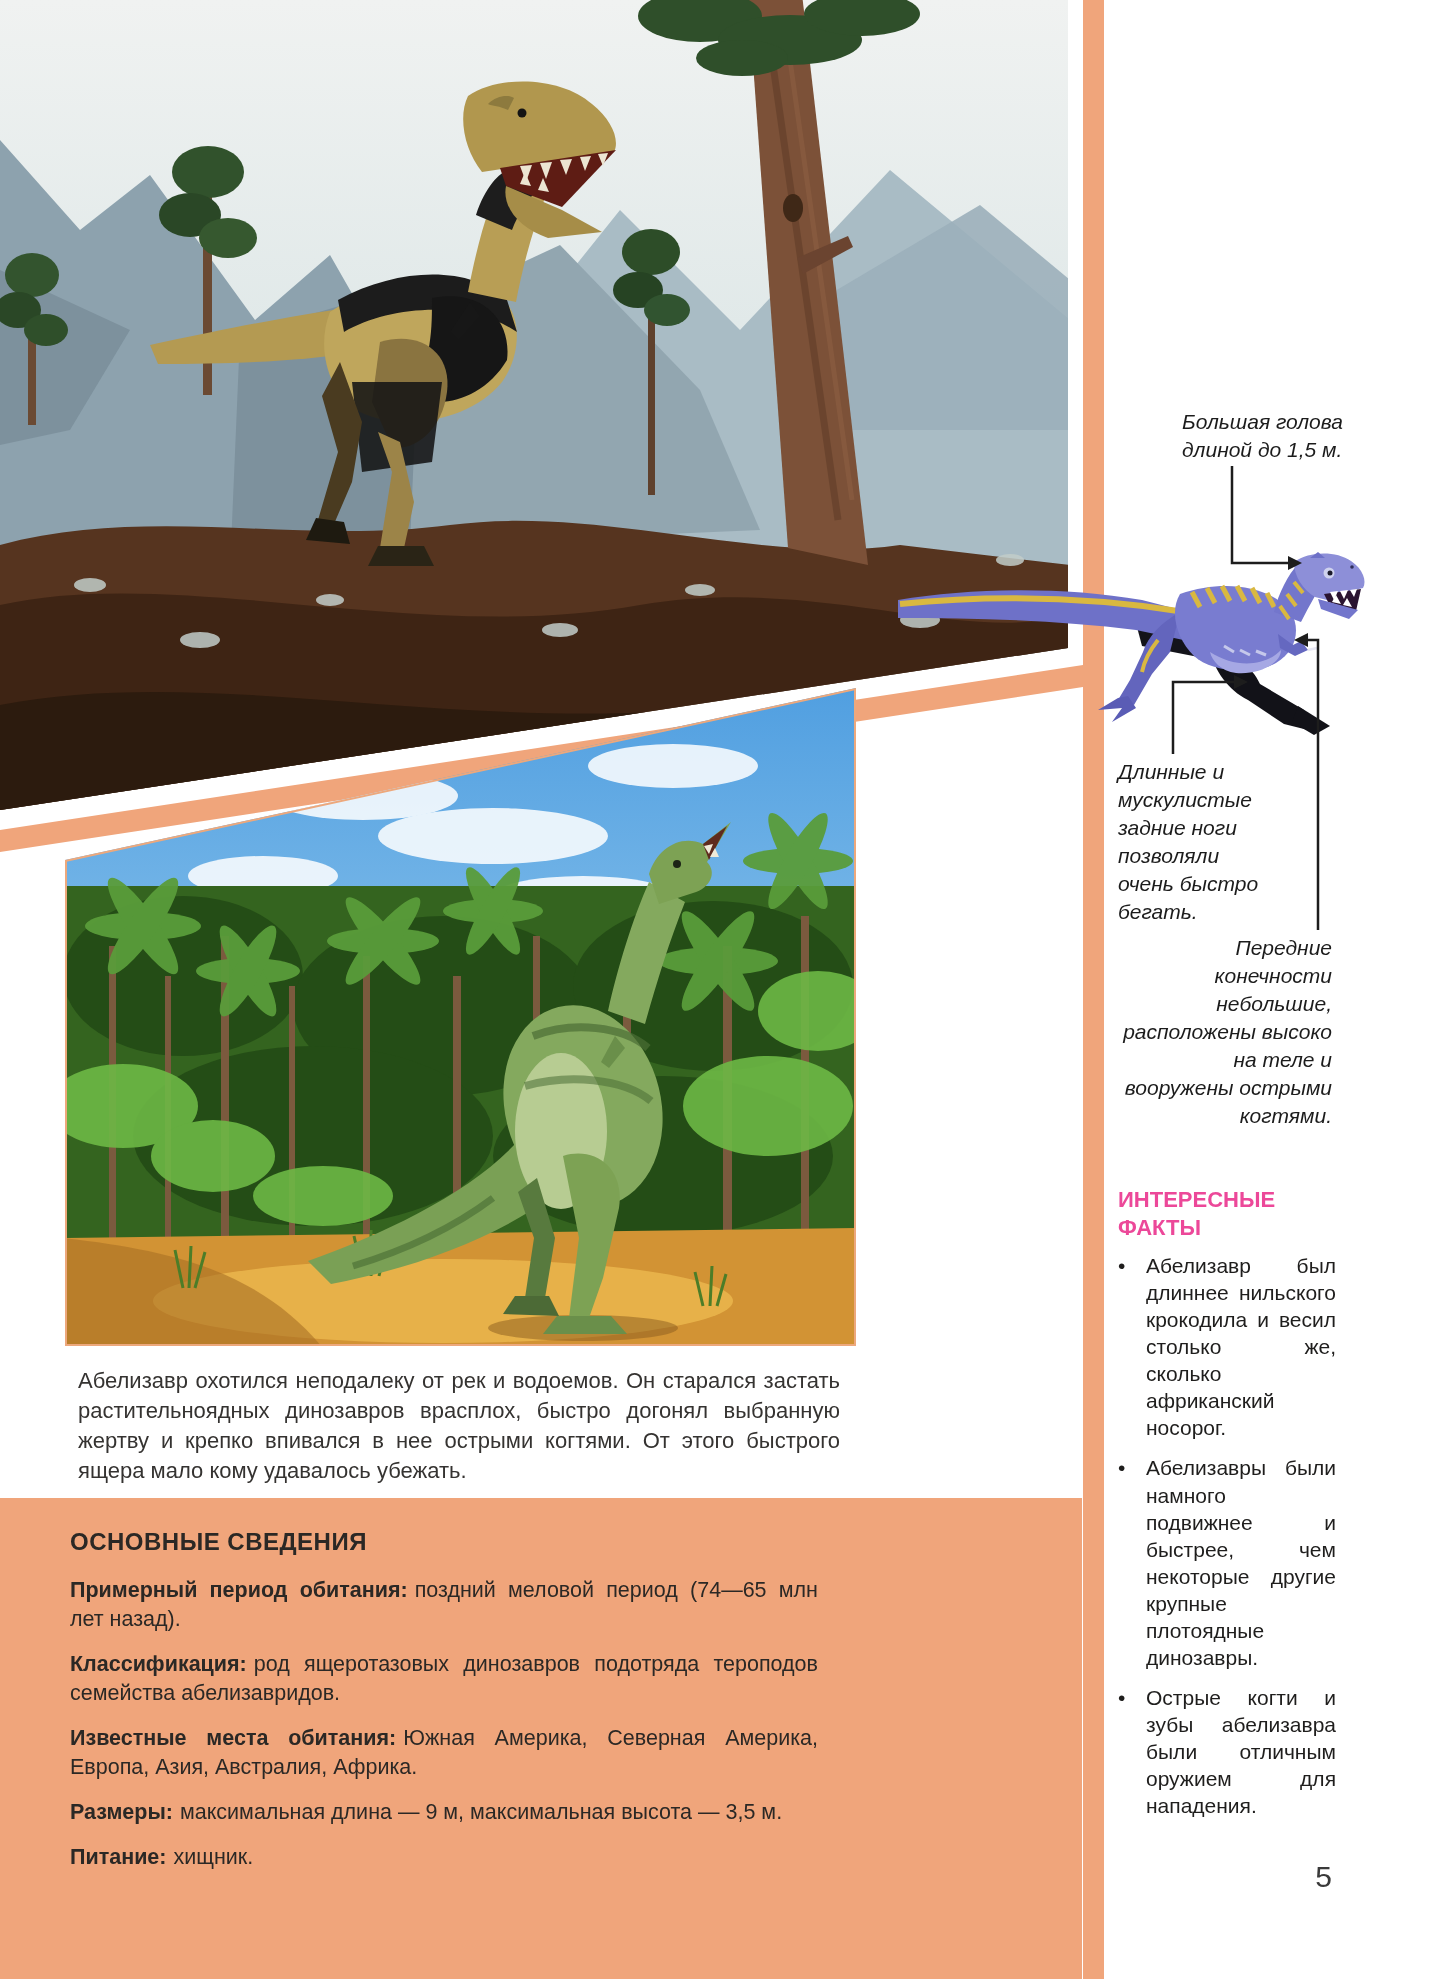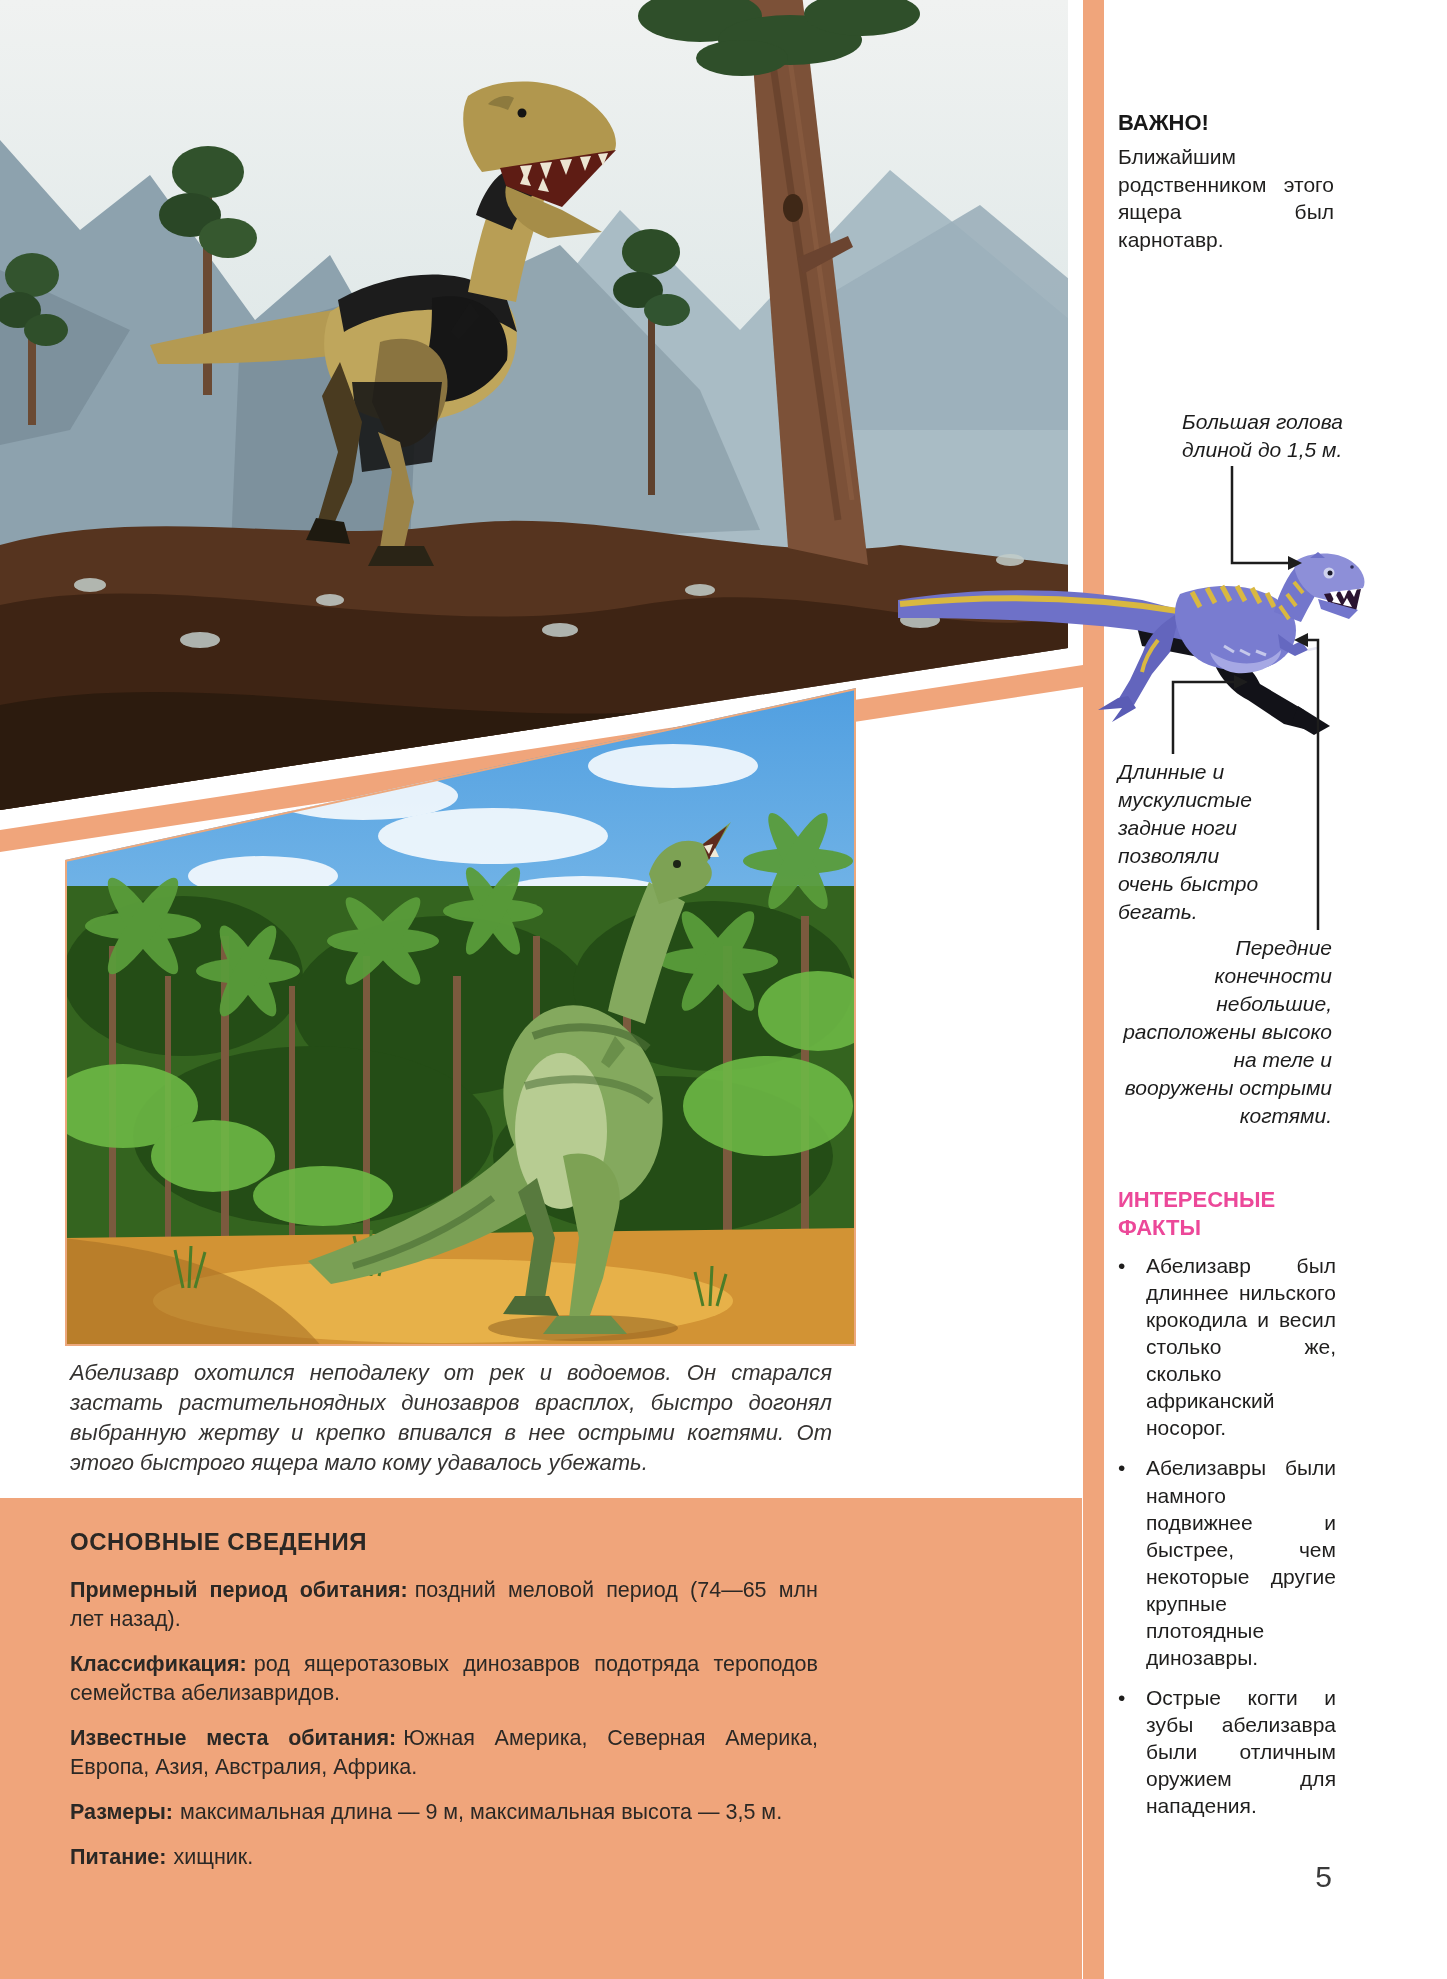--- a/index.html
+++ b/index.html
@@ -11,22 +11,22 @@
   .abs{position:absolute;}
 
   
   #photo1{left:0;top:0;}
   #stripe{left:0;top:0;pointer-events:none;}
   #photo2{left:63px;top:676px;}
 
   
   #caption{
     left:70px;top:1358px;width:762px;
-    font-size:22px;line-height:1.36;font-style:italic;color:#353331;
-    text-align:justify;margin:0;
+    font-size:22px;line-height:1.36;color:#353331;
+    text-align:justify;margin:8px;
   }
 
   
   #infobox{
     left:0;top:1498px;width:1082px;height:622px;
     background:#f0a57b;box-sizing:border-box;
     padding:30px 0 0 70px;
   }
   #infobox h2{
     margin:0 0 20px 0;font-size:24px;letter-spacing:.5px;color:#2b2825;
@@ -361,24 +361,20 @@
       <polyline points="1173,754 1173,682 1234,682"></polyline>
       <polyline points="1318,930 1318,640 1308,640"></polyline>
     </g>
     <g fill="#1d1d1d">
       <polygon points="1288,556 1302,563 1288,570"></polygon>
       <polygon points="1234,675 1248,682 1234,689"></polygon>
       <polygon points="1308,633 1294,640 1308,647"></polygon>
     </g>
   </svg>
 
-  <div id="important" class="side">
-    <h3>ВАЖНО!</h3>
-    <p>Ближайшим родственником этого ящера был карнотавр.</p>
-  </div>
 
   <div id="ann-head" class="side ann">Большая голова длиной до 1,5 м.</div>
 
   <div id="ann-legs" class="side ann">Длинные и мускулистые задние ноги позволяли очень быстро бегать.</div>
 
   <div id="ann-arms" class="side ann">Передние конечности небольшие, расположены высоко на теле и вооружены острыми когтями.</div>
 
   <div id="facts" class="side">
     <h3>ИНТЕРЕСНЫЕ ФАКТЫ</h3>
     <ul>

